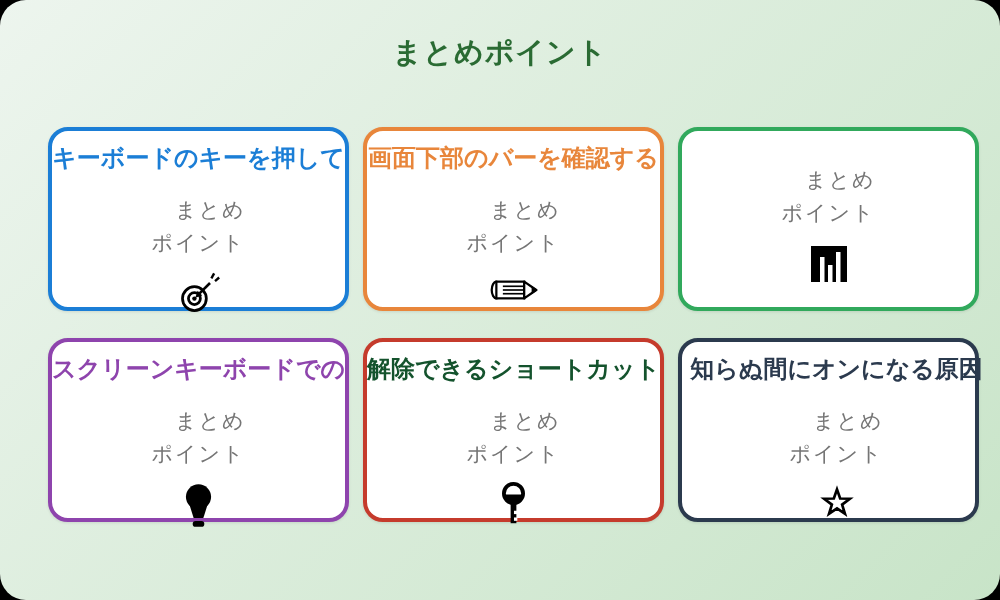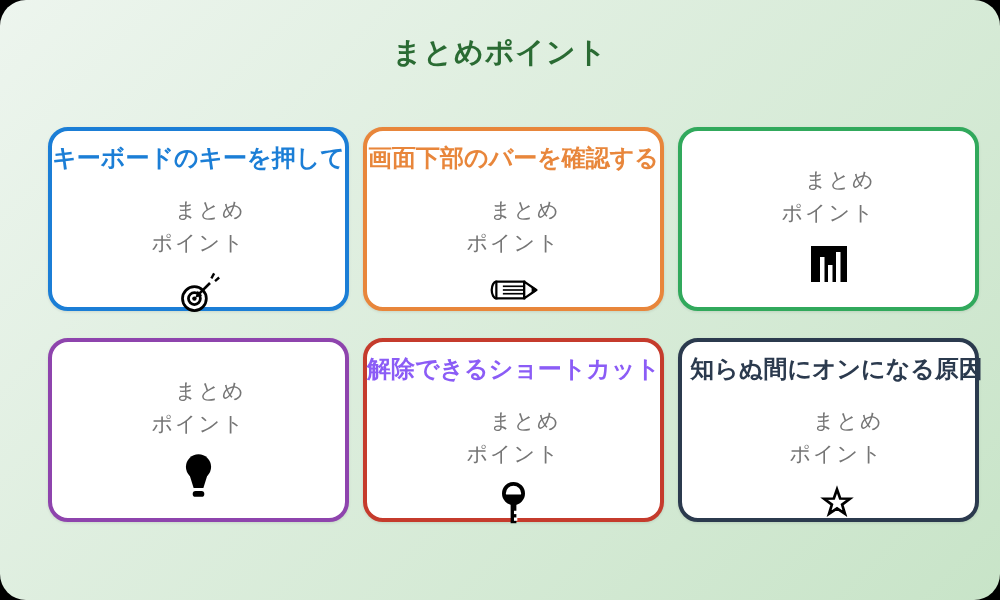--- a/index.html
+++ b/index.html
@@ -106,35 +106,36 @@
         <svg viewBox="0 0 42 40" width="42" height="40">
           <rect x="3" y="2" width="36" height="36" fill="#000"></rect>
           <rect x="12" y="13" width="4.5" height="25" fill="#fff"></rect>
           <rect x="20" y="21" width="4.5" height="17" fill="#fff"></rect>
           <rect x="28" y="8" width="4.5" height="30" fill="#fff"></rect>
         </svg>
       </div>
     </div>
 
     <div class="card" style="border-color: rgb(142, 68, 173); background: rgb(255, 255, 255);">
+      <div class="card-title" style="color: rgb(142, 68, 173);">スクリーンキーボードでの</div>
       <div class="card-sub" style="color: rgb(117, 117, 117);">
         <div>まとめ</div>
         <div>ポイント</div>
       </div>
       <div class="card-icon">
         <svg viewBox="0 0 32 46" width="31" height="45">
           <circle cx="16" cy="14" r="13" fill="#000"></circle>
           <polygon points="6,20 26,20 21,36 11,36" fill="#000"></polygon>
           <rect x="10" y="39" width="12" height="6" rx="3" fill="#000"></rect>
         </svg>
       </div>
     </div>
 
     <div class="card" style="border-color: rgb(197, 59, 44); background: rgb(255, 255, 255);">
-      <div class="card-title" style="color: #8b5cf6;">解除できるショートカット</div>
+      <div class="card-title" style="color: #14532d;">解除できるショートカット</div>
       <div class="card-sub" style="color: rgb(117, 117, 117);">
         <div>まとめ</div>
         <div>ポイント</div>
       </div>
       <div class="card-icon">
         <svg viewBox="0 0 28 48" width="27" height="46">
           <circle cx="14" cy="12" r="10" fill="#fff" stroke="#000" stroke-width="4"></circle>
           <path d="M4.6,13 a9.4,9.4 0 0 0 18.8,0 z" fill="#000"></path>
           <rect x="11" y="20" width="6" height="23" fill="#000"></rect>
           <rect x="14.5" y="30" width="3.5" height="3.5" fill="#fff"></rect>

